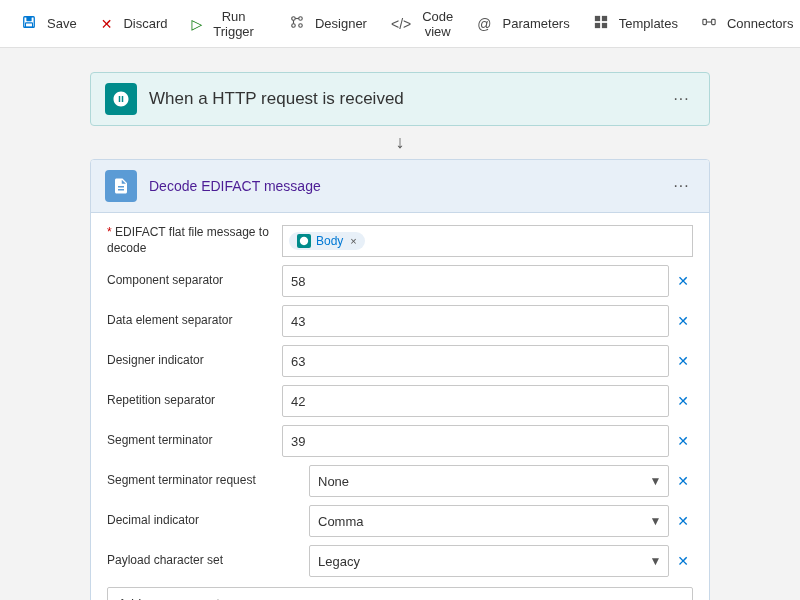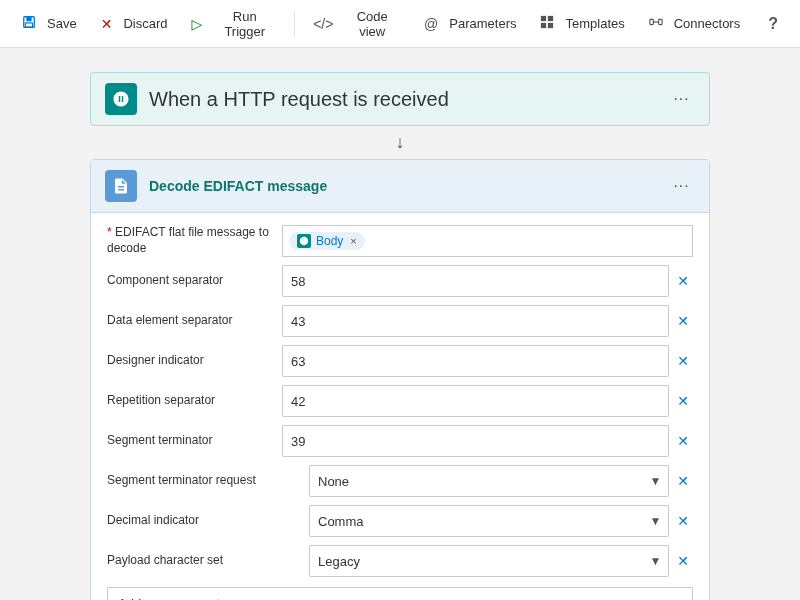--- a/index.html
+++ b/index.html
@@ -73,21 +73,21 @@
       background: #008b8b;
       border-radius: 4px;
       display: flex;
       align-items: center;
       justify-content: center;
       margin-right: 12px;
       flex-shrink: 0;
     }
     .trigger-icon-wrap svg { fill: white; }
     .trigger-title {
-      font-size: 20px;
+      font-size: 17px;
       color: #333;
       flex: 1;
     }
     .ellipsis-btn {
       background: transparent;
       border: none;
       cursor: pointer;
       color: #555;
       font-size: 16px;
       padding: 2px 6px;
@@ -125,23 +125,23 @@
       border-radius: 4px;
       display: flex;
       align-items: center;
       justify-content: center;
       margin-right: 12px;
       flex-shrink: 0;
     }
     .action-icon-wrap svg { fill: white; }
     .action-title {
       font-size: 14px;
-      color: #0f766e;
-      flex: 1;
-      font-weight: 700;
+      color: #4c1d95;
+      flex: 1;
+      font-weight: 400;
     }
 
     
     .form-body {
       padding: 12px 16px;
     }
     .form-row {
       display: flex;
       align-items: center;
       margin-bottom: 8px;
@@ -292,20 +292,33 @@
     <span>Discard</span>
   </button>
 
   <button class="toolbar-btn">
     <span class="toolbar-icon run-icon">▷</span>
     <span>Run Trigger</span>
   </button>
 
   <div class="toolbar-sep"></div>
 
+  <button class="toolbar-btn">
+    <span class="toolbar-icon">
+      <svg width="14" height="14" viewBox="0 0 16 16" fill="none">
+          <circle cx="4" cy="4" r="2" stroke="#555" stroke-width="1.3"></circle>
+          <circle cx="12" cy="4" r="2" stroke="#555" stroke-width="1.3"></circle>
+          <circle cx="4" cy="12" r="2" stroke="#555" stroke-width="1.3"></circle>
+          <circle cx="12" cy="12" r="2" stroke="#555" stroke-width="1.3"></circle>
+          <line x1="6" y1="4" x2="10" y2="4" stroke="#555" stroke-width="1.3"></line>
+          <line x1="4" y1="6" x2="4" y2="10" stroke="#555" stroke-width="1.3"></line>
+        </svg>
+    </span>
+    <span>Designer</span>
+  </button>
 
   <button class="toolbar-btn">
     <span class="toolbar-icon">&lt;/&gt;</span>
     <span>Code view</span>
   </button>
 
   <button class="toolbar-btn">
     <span class="toolbar-icon">@</span>
     <span>Parameters</span>
   </button>

